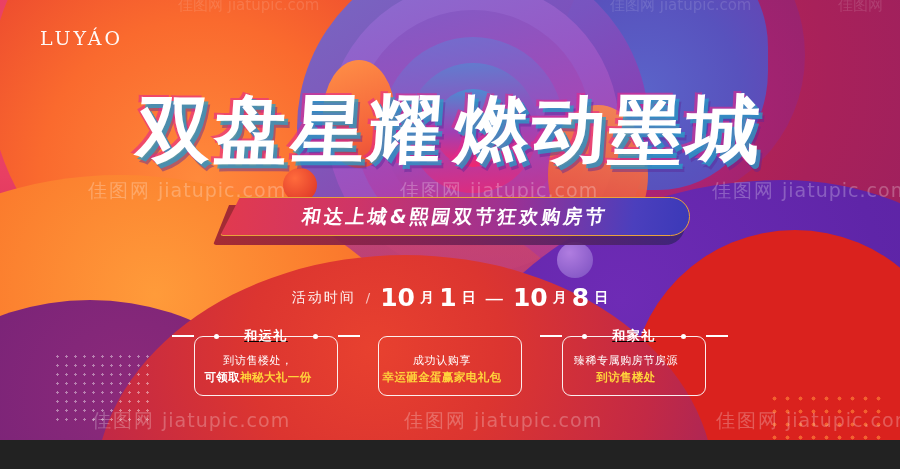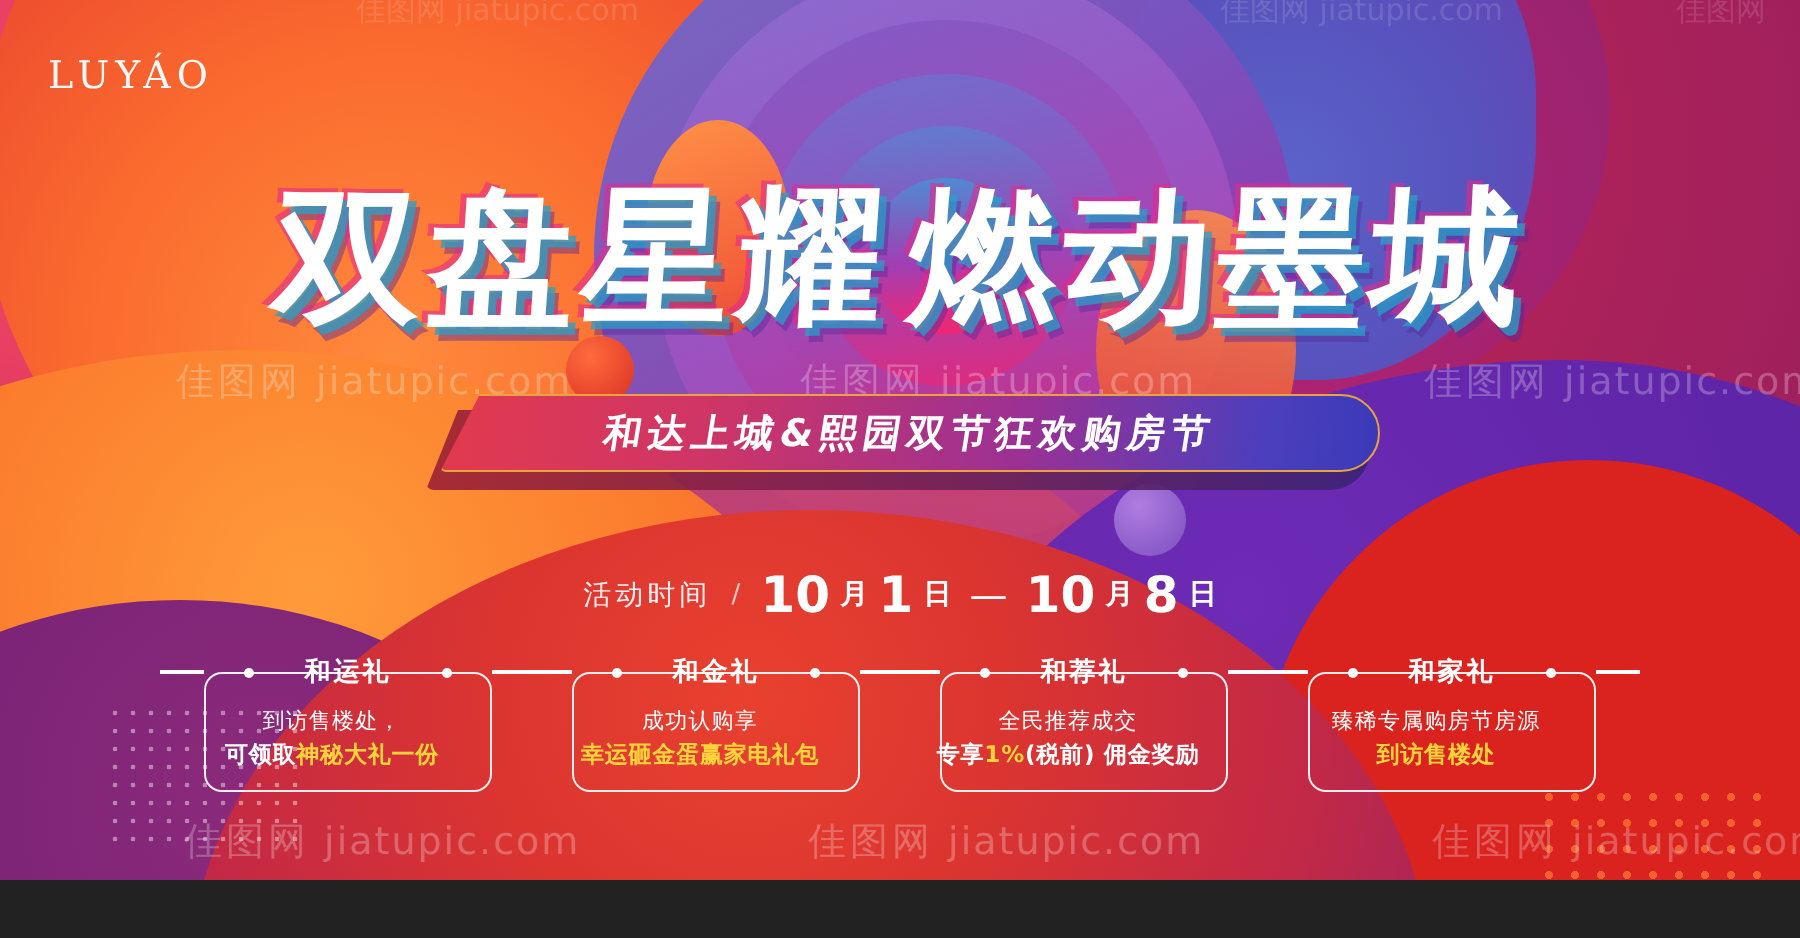--- a/index.html
+++ b/index.html
@@ -119,21 +119,21 @@
   .wm{
     position:absolute;color:rgba(255,255,255,.26);
     font-size:19px;letter-spacing:1px;white-space:nowrap;
     font-family:"DejaVu Sans","Liberation Sans",sans-serif;
   }
   .wm .cn{letter-spacing:2px;}
   .wm-top{position:absolute;color:rgba(255,255,255,.13);font-size:15px;white-space:nowrap;}
 
   
   .logo{
-    position:absolute;left:24px;top:27px;
+    position:absolute;left:40px;top:27px;
     color:#ffffff;font-family:"DejaVu Serif","Liberation Serif",serif;
     font-size:19px;letter-spacing:3px;opacity:.96;
   }
 
   
   .title-wrap{position:absolute;left:0;top:92px;width:900px;text-align:center;}
   .title{
     display:inline-block;position:relative;
     font-size:74px;font-weight:700;letter-spacing:3px;
     color:#ffffff;line-height:1;
@@ -182,21 +182,21 @@
   
   .cards{position:absolute;left:0;top:322px;width:900px;display:flex;justify-content:center;gap:16px;}
   .card{position:relative;width:168px;height:74px;}
   .card-box{
     position:absolute;left:12px;top:14px;right:12px;bottom:0;
     border:1.4px solid rgba(255,255,255,.92);
     border-radius:9px;box-sizing:border-box;
   }
   .card-head{
     position:absolute;left:0;top:0;width:100%;height:28px;
-    display:flex;align-items:center;justify-content:center;gap:20px;
+    display:flex;align-items:center;justify-content:center;gap:20px;text-decoration:underline;
   }
   .card-head .tick{width:5px;height:5px;border-radius:50%;background:#fff;flex:none;}
   .card-head .bar{width:22px;height:1.4px;background:#fff;flex:none;}
   .card-title{
     color:#fff;font-size:13px;font-weight:700;letter-spacing:1.5px;
     background:transparent;padding:0 5px;white-space:nowrap;
   }
   .card-body{
     position:absolute;left:0;right:16px;top:30px;text-align:center;
     color:#fff;line-height:1.55;
@@ -325,47 +325,26 @@
         <span class="bar"></span>
       </div>
       <div class="card-body">
         <div class="card-l1">到访售楼处，</div>
         <div class="card-l2"><span class="hl-white">可领取</span><span class="hl-yellow">神秘大礼一份</span></div>
       </div>
     </div>
 
     <div class="card">
       <div class="card-box"></div>
-      <div class="card-head">
-        <span class="bar"></span>
-        <span class="tick"></span>
-        <span class="card-title">和金礼</span>
-        <span class="tick"></span>
-        <span class="bar"></span>
-      </div>
       <div class="card-body">
         <div class="card-l1">成功认购享</div>
         <div class="card-l2"><span class="hl-yellow">幸运砸金蛋赢家电礼包</span></div>
       </div>
     </div>
 
-    <div class="card">
-      <div class="card-box"></div>
-      <div class="card-head">
-        <span class="bar"></span>
-        <span class="tick"></span>
-        <span class="card-title">和荐礼</span>
-        <span class="tick"></span>
-        <span class="bar"></span>
-      </div>
-      <div class="card-body">
-        <div class="card-l1">全民推荐成交</div>
-        <div class="card-l2"><span class="hl-white">专享</span><span class="hl-yellow">1%</span><span class="hl-white">(税前) 佣金奖励</span></div>
-      </div>
-    </div>
 
     <div class="card">
       <div class="card-box"></div>
       <div class="card-head">
         <span class="bar"></span>
         <span class="tick"></span>
         <span class="card-title">和家礼</span>
         <span class="tick"></span>
         <span class="bar"></span>
       </div>

